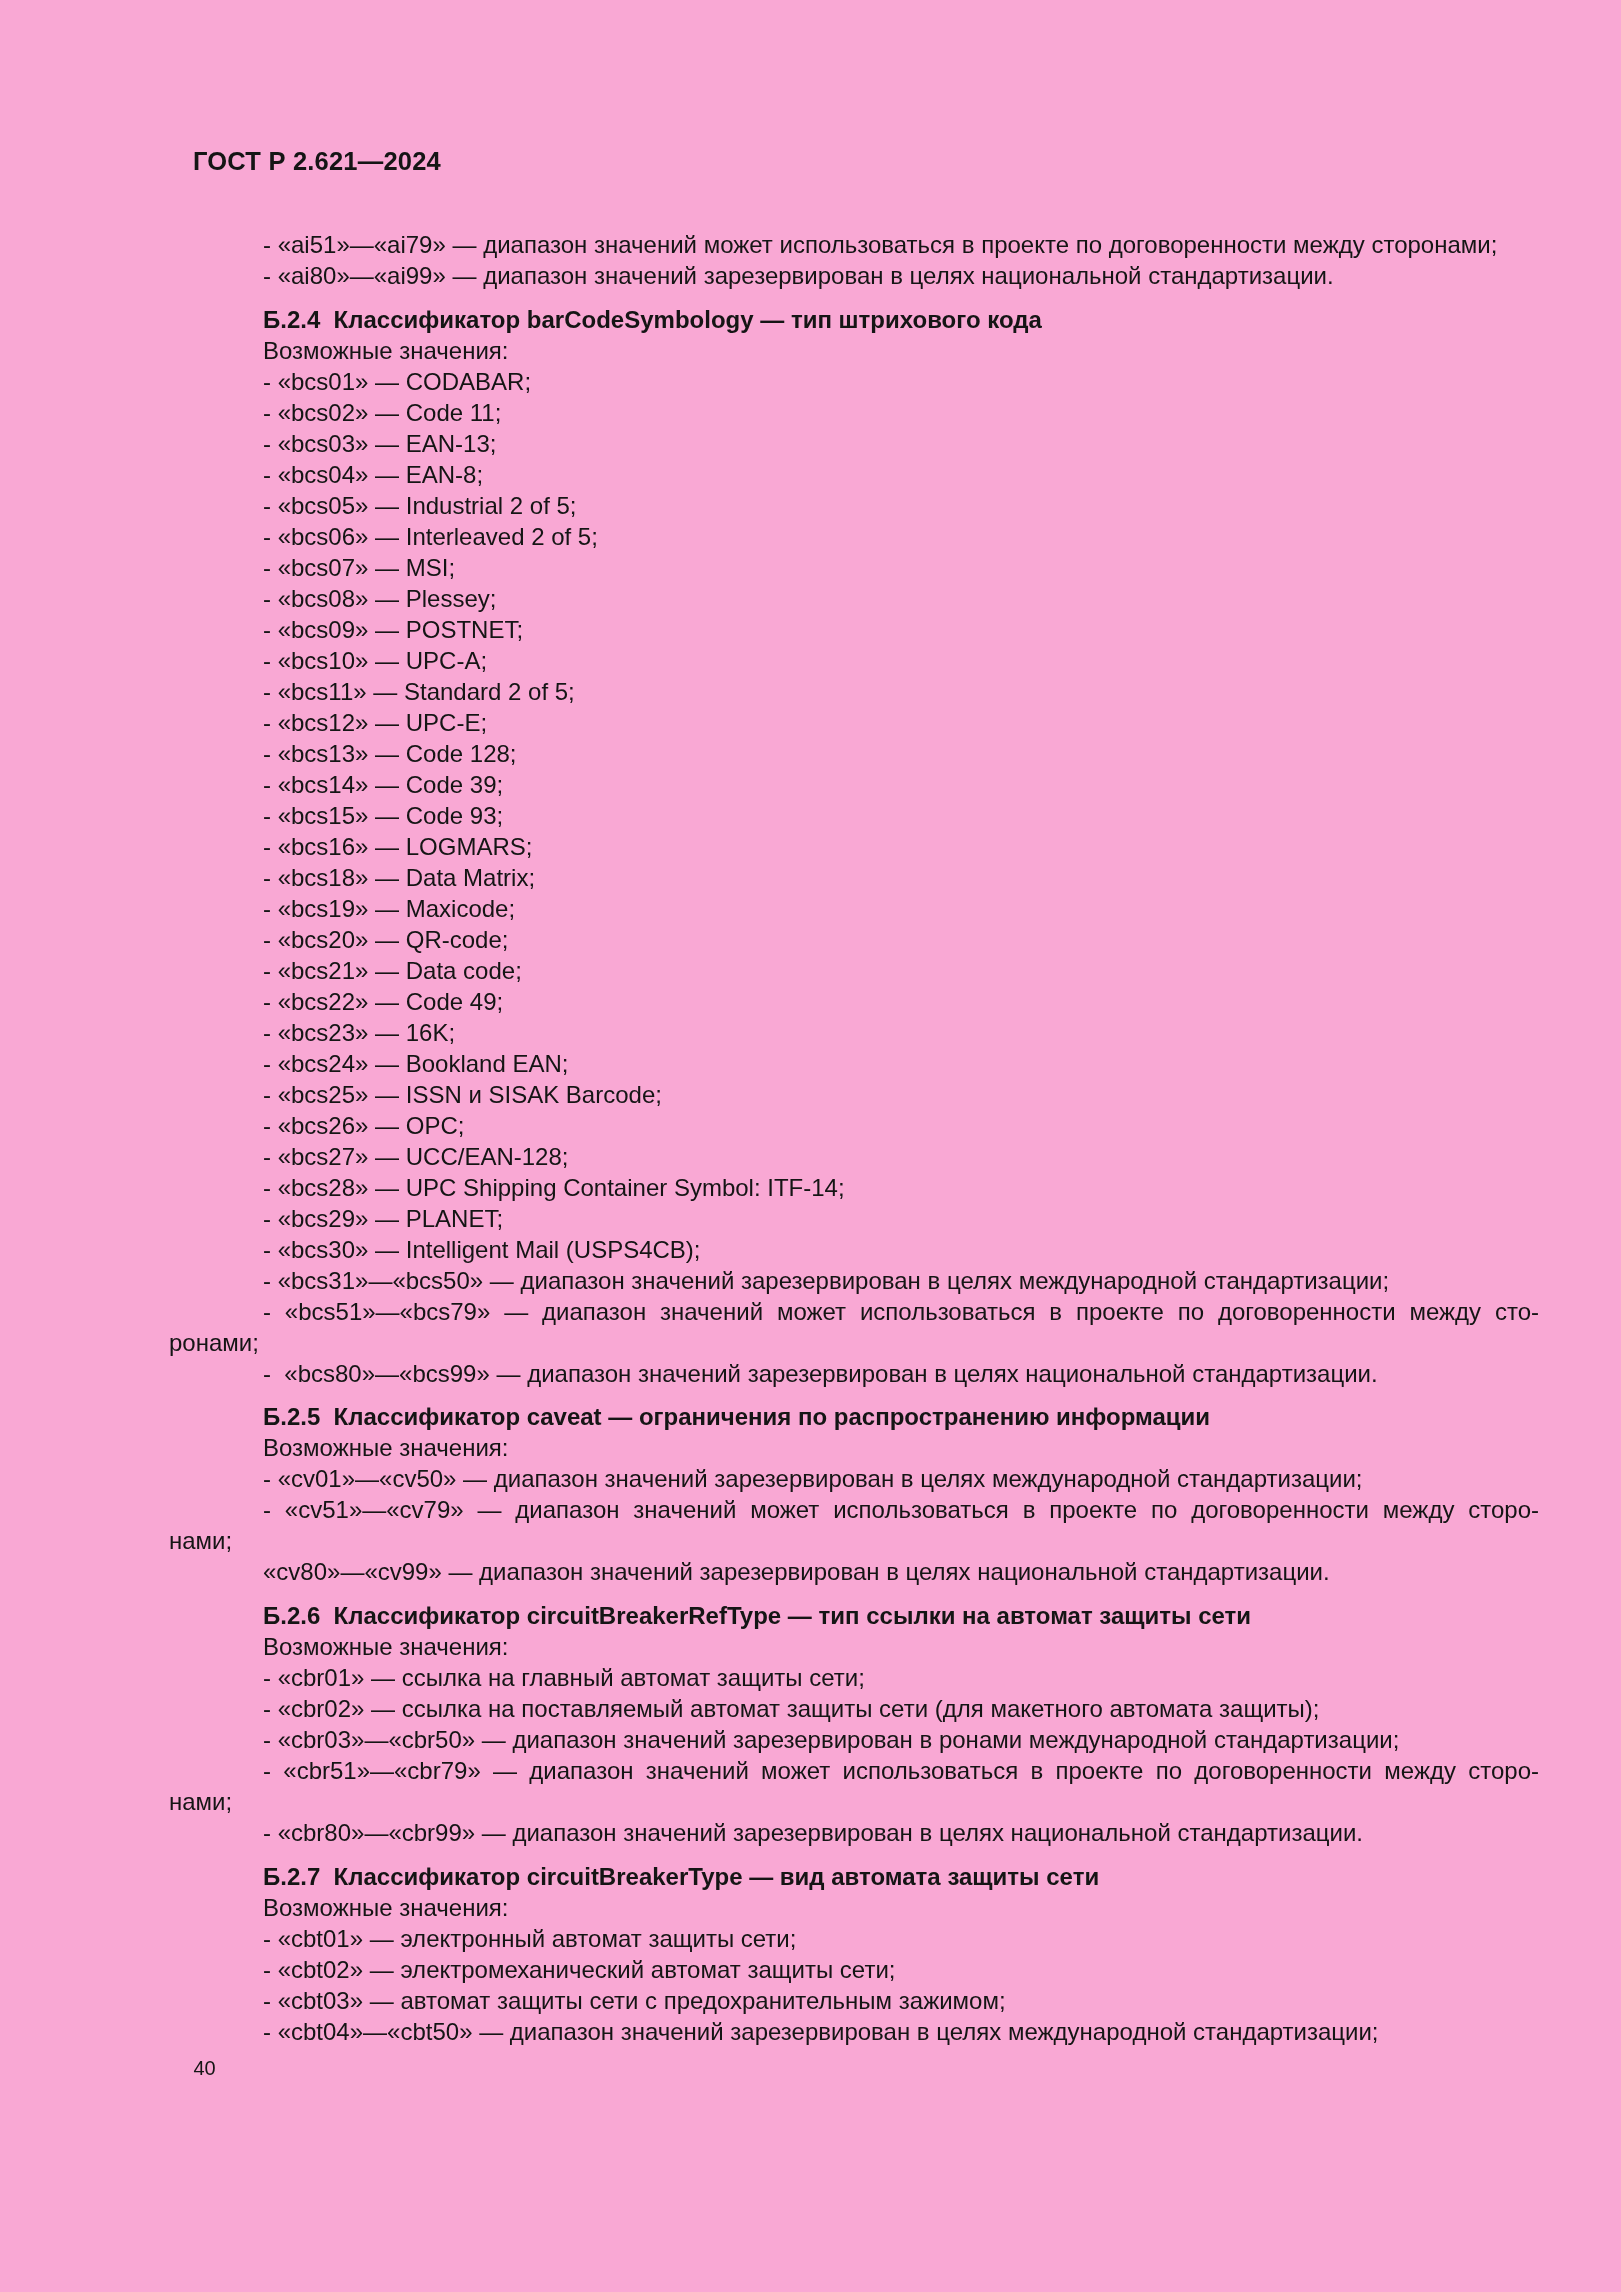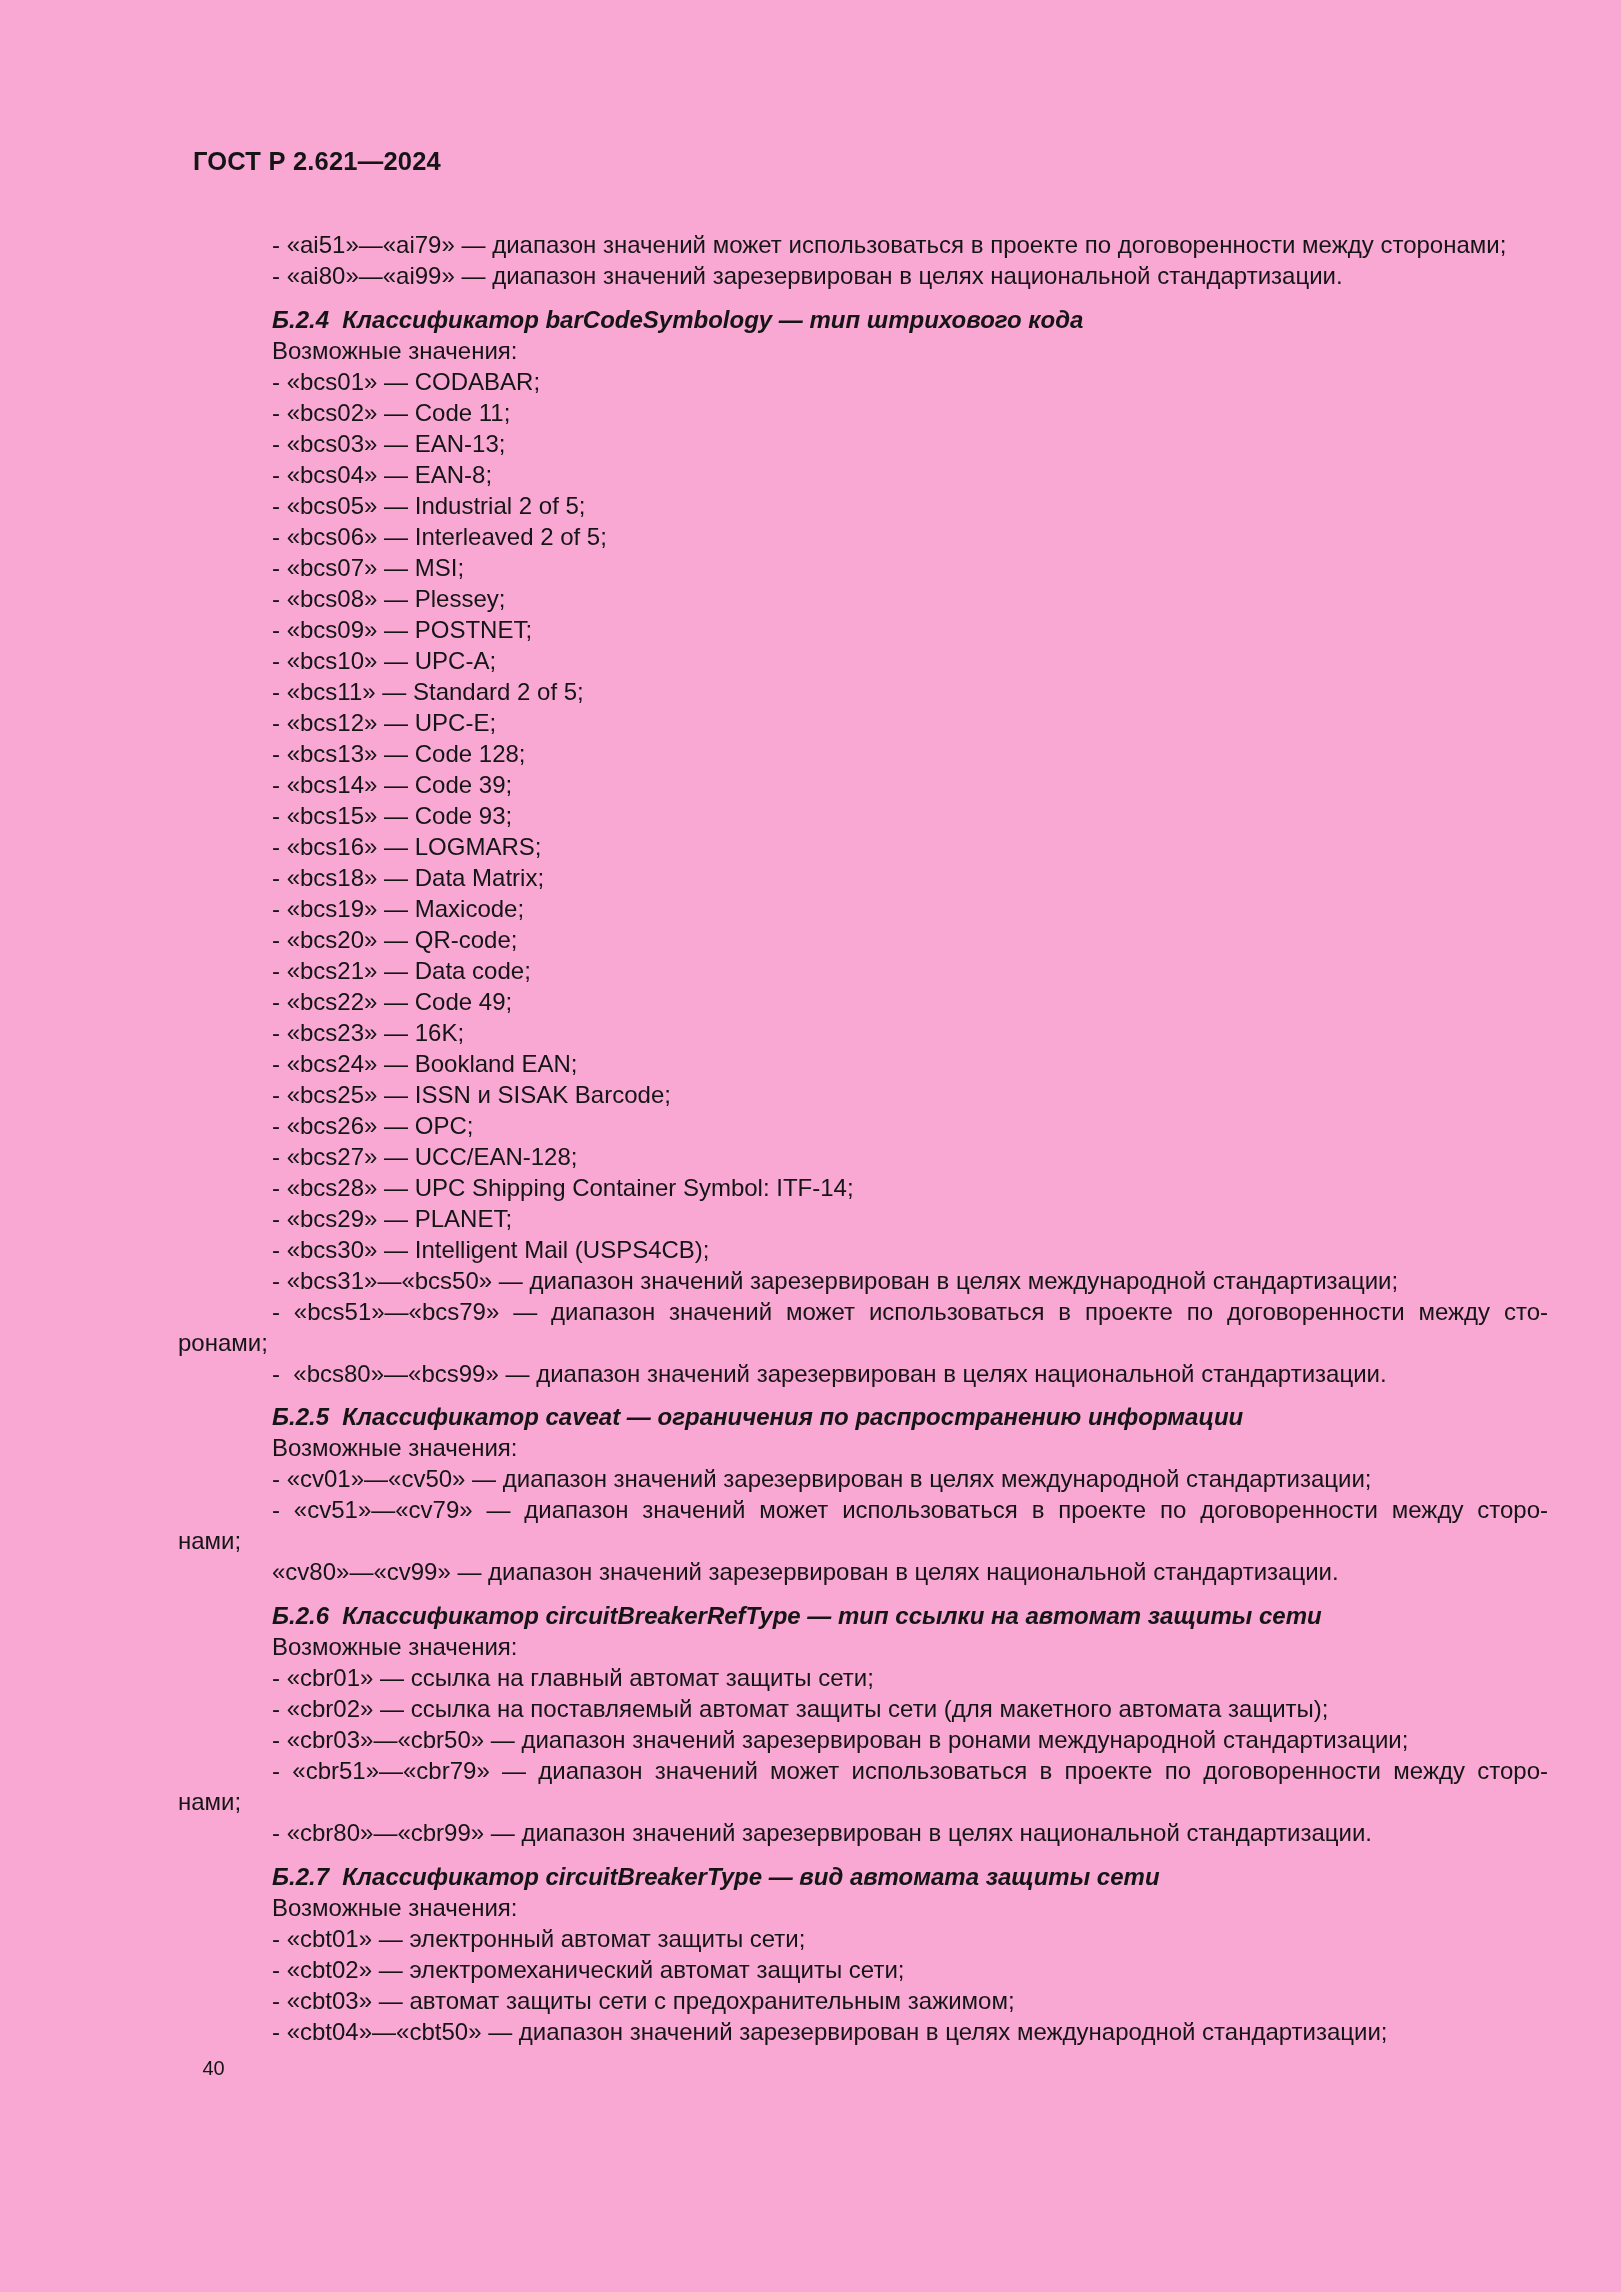--- a/index.html
+++ b/index.html
@@ -21,21 +21,21 @@
     left: 193px;
     top: 146px;
     font-size: 25.5px;
     font-weight: bold;
     line-height: 31px;
     letter-spacing: 0.2px;
     white-space: pre;
   }
   .content {
     position: absolute;
-    left: 178px;
+    left: 169px;
     top: 229px;
     width: 1370px;
     font-size: 24px;
     line-height: 31px;
   }
   .line { margin: 0; }
   .line.item {
     text-indent: 94px;
     white-space: pre;        
   }
@@ -46,21 +46,20 @@
   }
   .line.cont {
     text-indent: 0;
     white-space: pre;
   }
   .line.head {
     text-indent: 94px;
     font-weight: bold;
     margin-top: 12.7px;
     white-space: pre;
-    font-style: italic;
   }
   .page-number {
     margin-top: 5.9px;
     margin-left: 24.5px;
     font-size: 20px;
     line-height: 31px;
   }
 </style>
 </head>
 <body>

